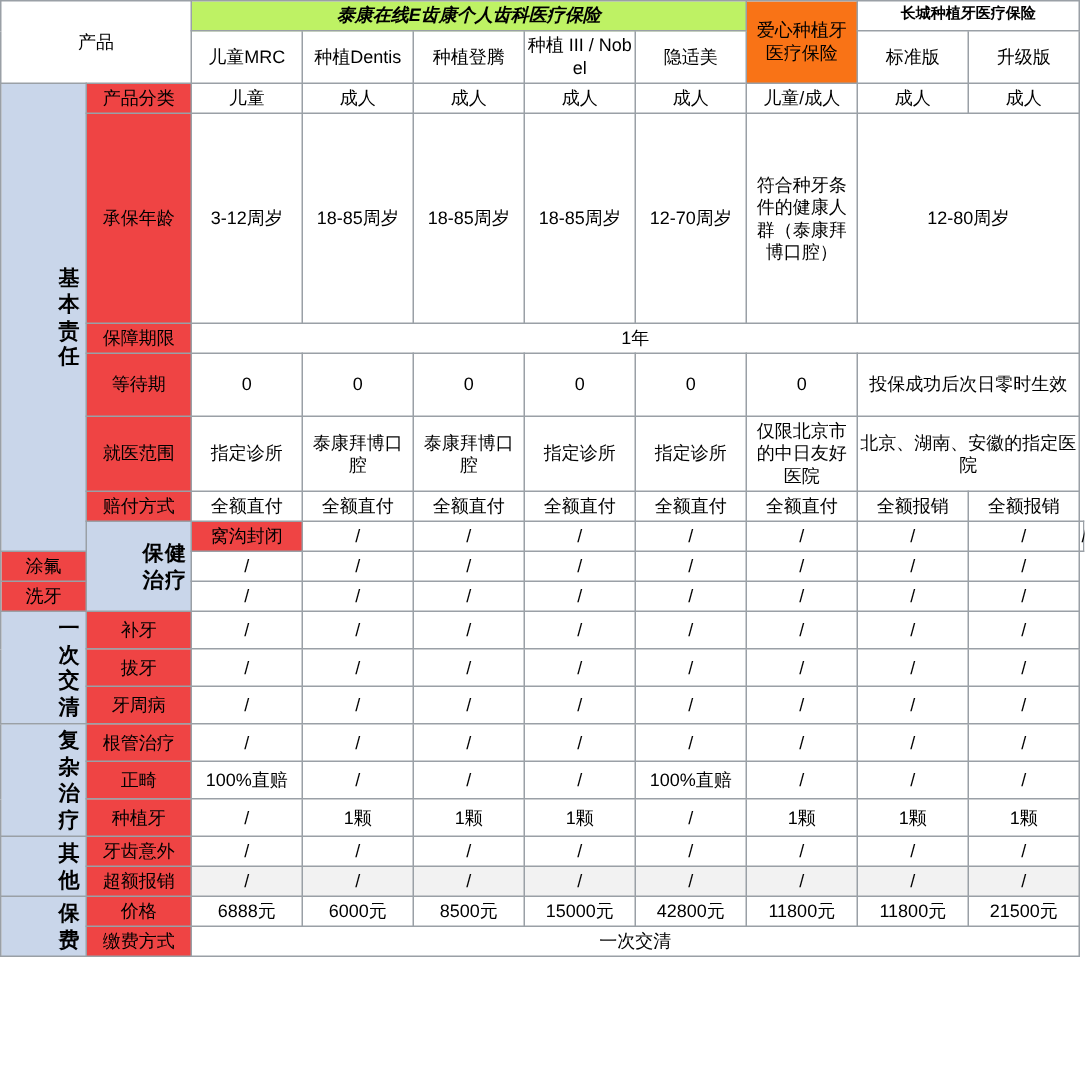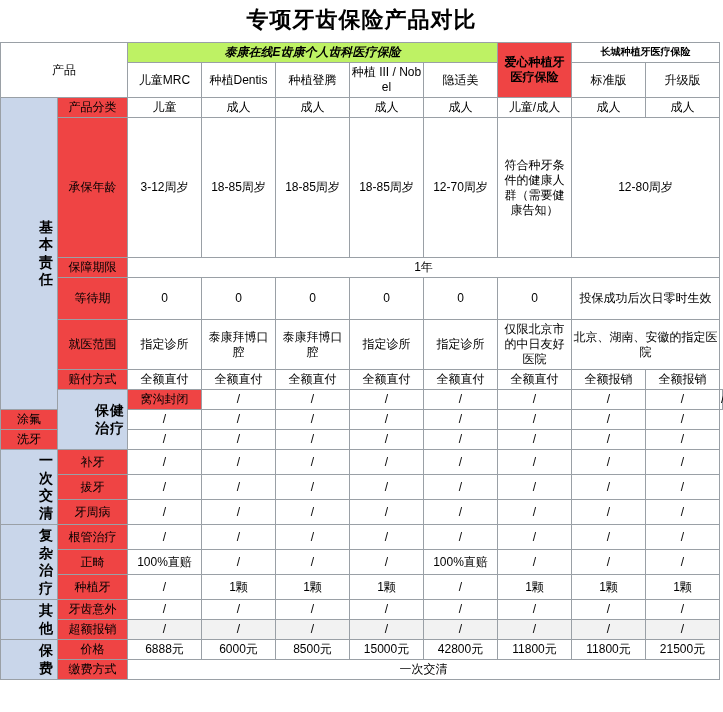--- a/index.html
+++ b/index.html
@@ -45,22 +45,22 @@
     letter-spacing:1px;
     padding-left:36px;
   }
   .hdr-orange{
     background:#bef264;
     font-weight:bold;
     font-size:12px;
     font-style:italic;
   }
   .hdr-yellow{
-    background:#ef4444;
-    font-weight:bold;
+    background:#f97316;
+    font-weight:normal;
     font-size:12px;
     margin-top:10px;
   }
   .hdr-plain{
     background:#ffffff;
     font-weight:bold;
     font-size:10px;
   }
   .sub{
     background:#ffffff;
@@ -68,21 +68,20 @@
   }
   .shade{background:#f2f2f2;}
   .rowlabel{font-size:12px;background:#ef4444;}
   .tall{height:26px;}
 </style>
 </head>
 <body>
 
 <div id="page">
 
-  <div class="title">专项牙齿保险产品对比</div>
 
   <table>
     <colgroup>
       <col class="lbl-col">
         <col class="row-col">
       <col class="prod-col">
         <col class="prod-col">
         <col class="prod-col">
         <col class="prod-col">
       <col class="prod-col">
@@ -122,21 +121,21 @@
       <td>成人</td>
     </tr>
 
     <tr style="height:140px">
       <td class="rowlabel">承保年龄</td>
       <td>3-12周岁</td>
       <td>18-85周岁</td>
       <td>18-85周岁</td>
       <td>18-85周岁</td>
       <td>12-70周岁</td>
-      <td>符合种牙条件的健康人群（需要健康告知）</td>
+      <td>符合种牙条件的健康人群（泰康拜博口腔）</td>
       <td colspan="2">12-80周岁</td>
     </tr>
 
     <tr>
       <td class="rowlabel shade">保障期限</td>
       <td colspan="8">1年</td>
     </tr>
 
     <tr style="height:42px">
       <td class="rowlabel">等待期</td>

